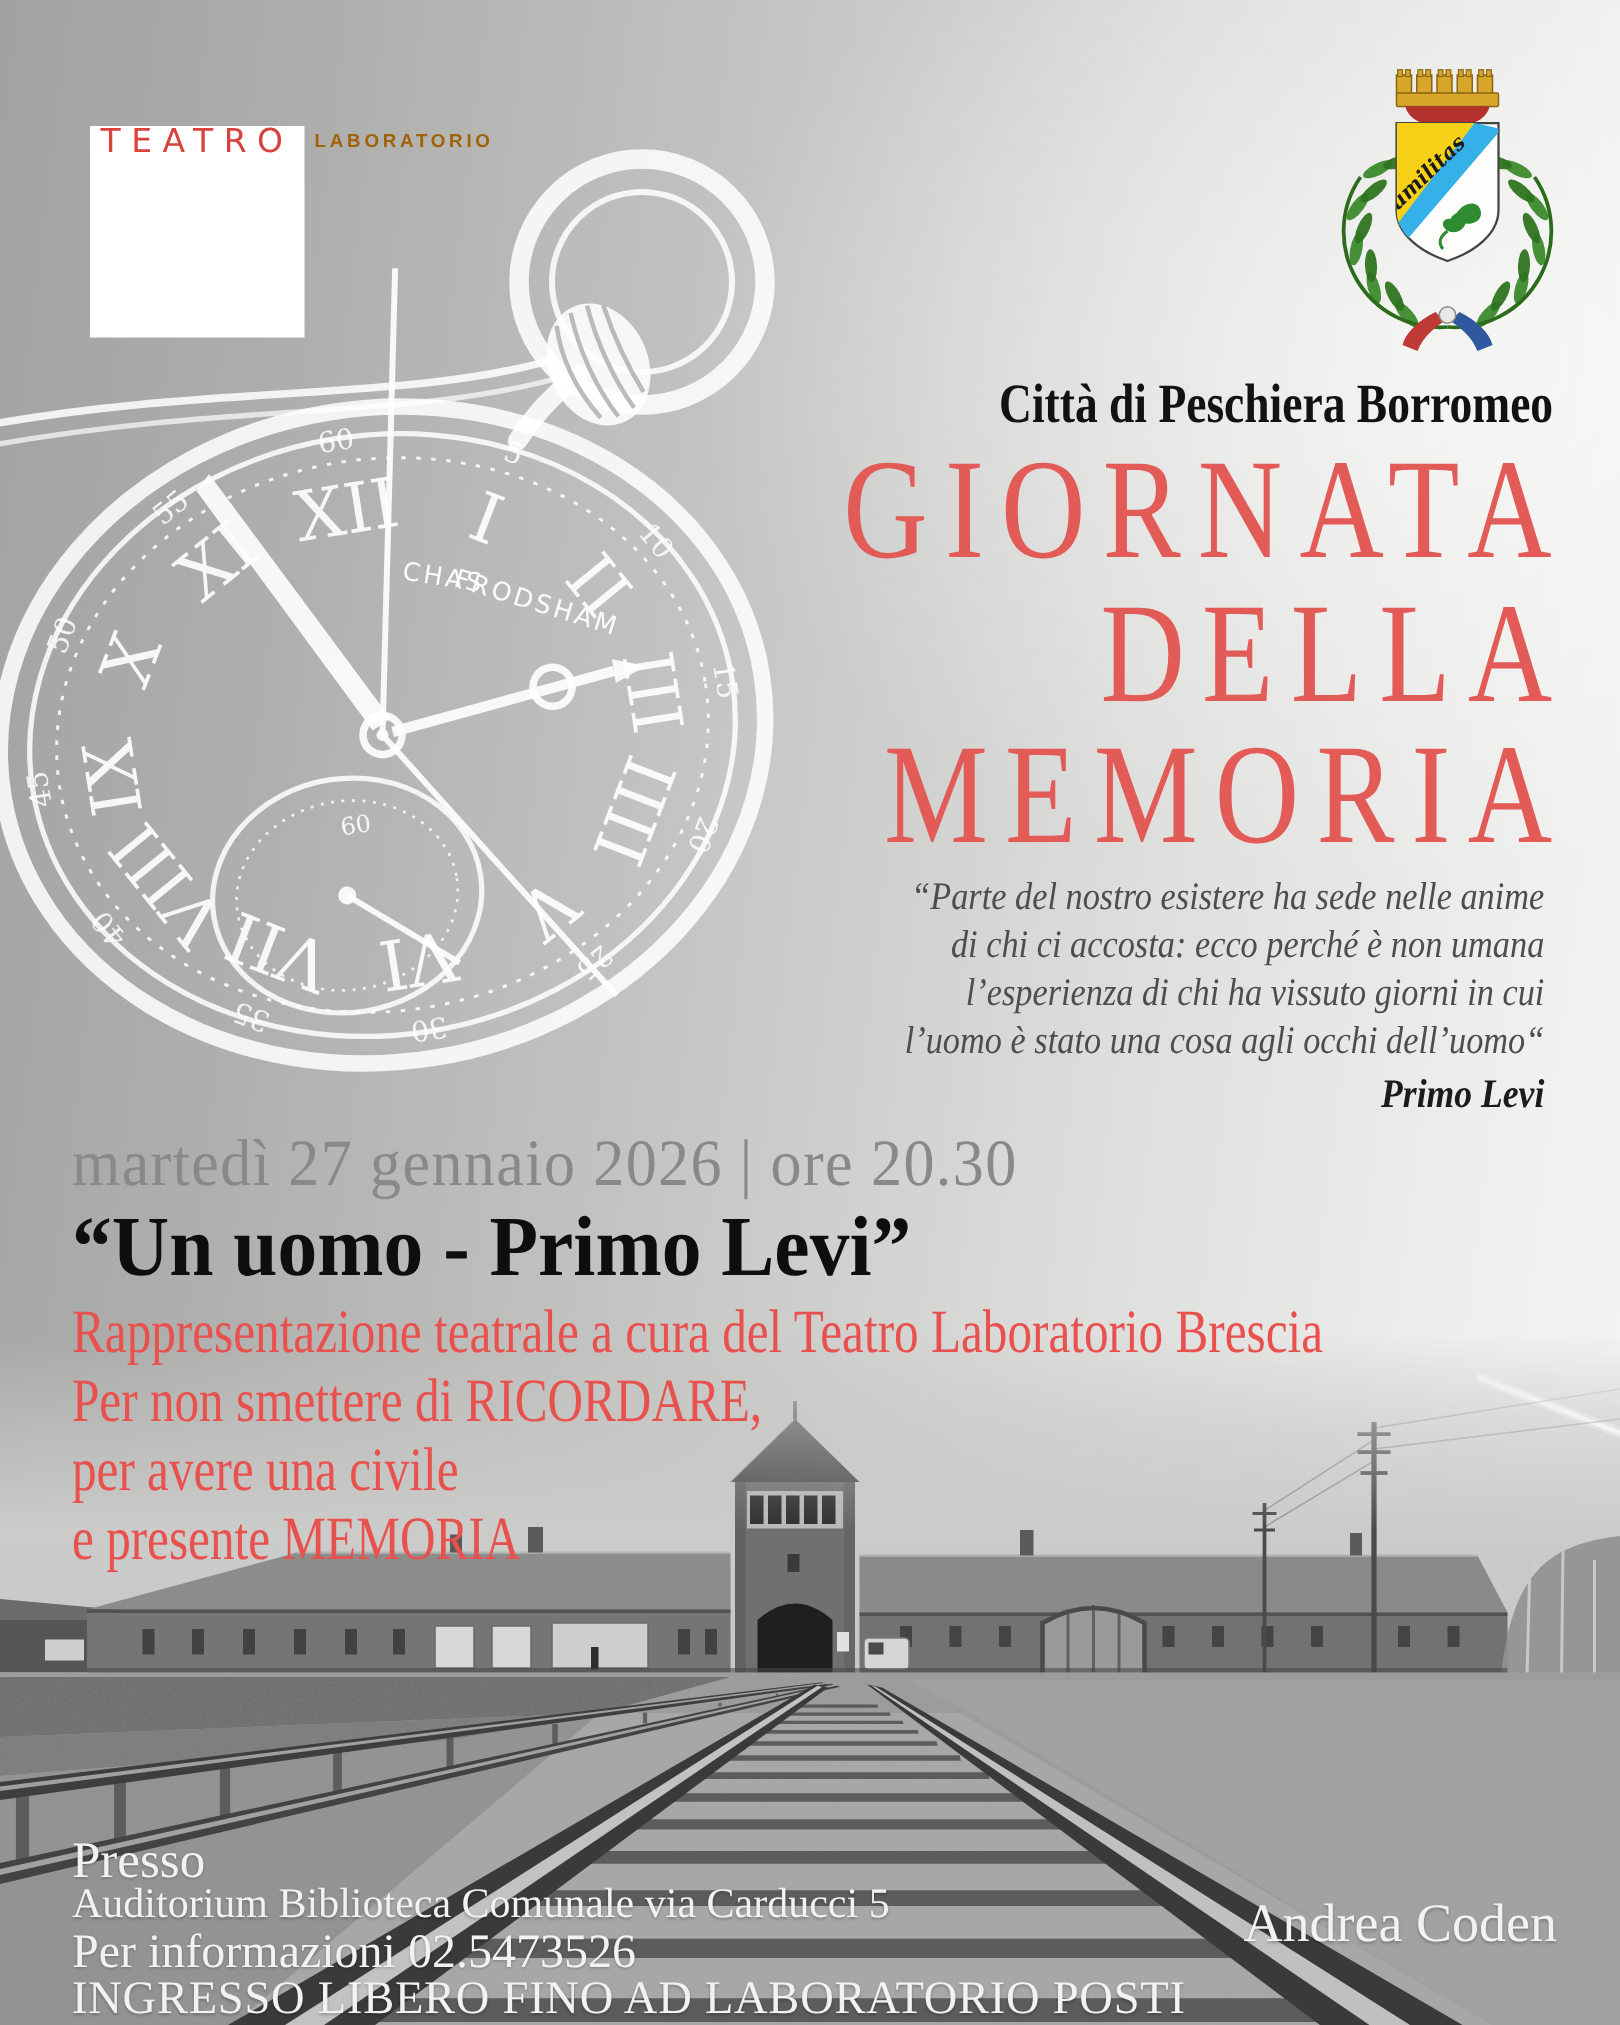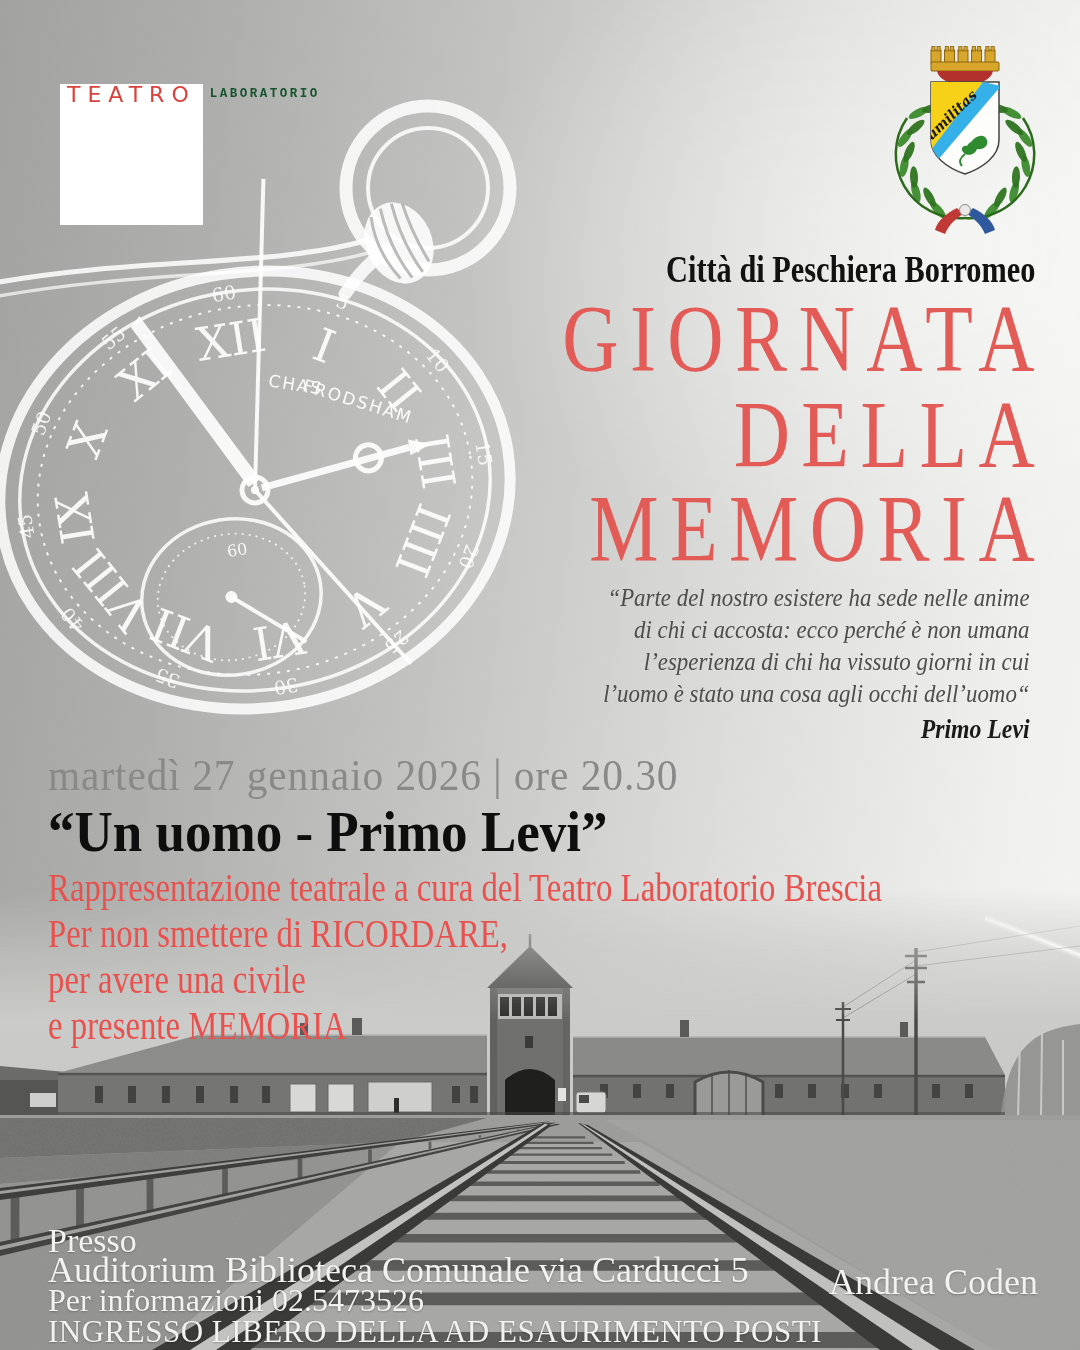--- a/index.html
+++ b/index.html
@@ -19,21 +19,21 @@
     -webkit-mask-image:linear-gradient(to bottom, rgba(0,0,0,0) 0px, rgba(0,0,0,.55) 60px, #000 130px);
     mask-image:linear-gradient(to bottom, rgba(0,0,0,0) 0px, rgba(0,0,0,.55) 60px, #000 130px);
   }
   
   .logo-card{
     left:60px;top:72px;width:143px;height:141px;background:#ffffff;z-index:3;
     display:flex;flex-direction:row;align-items:flex-start;justify-content:flex-start;margin-top:12px;
   }
   .logo-feather{width:96px;height:78px;margin-top:8px;}
   .logo-line1{font-family:"DejaVu Sans",sans-serif;font-size:22px;letter-spacing:7px;color:#d9423c;line-height:1;margin-left:7px;}
-  .logo-line2{font-family:Liberation Mono, monospace;font-size:12.5px;font-weight:bold;letter-spacing:2.5px;color:#14532d;line-height:1;margin-top:4px;margin-left:2px;padding-left:12px;}
+  .logo-line2{font-family:Liberation Sans, sans-serif;font-size:12.5px;font-weight:bold;letter-spacing:2.5px;color:#a16207;line-height:1;margin-top:4px;margin-left:2px;padding-left:12px;}
   
   .crest{left:885px;top:42px;width:172px;height:196px;z-index:3;}
   
   .city-label{right:45px;top:248px;z-index:4;font-weight:bold;font-size:37px;color:#121212;
     transform:scaleX(.82);transform-origin:right top;white-space:nowrap;}
   .title-line{right:34px;z-index:4;font-size:95px;line-height:1;color:#e25b57;letter-spacing:14px;
     transform:scaleX(.82);transform-origin:right top;white-space:nowrap;}
   #title-1{top:292px;} #title-2{top:388px;} #title-3{top:482px;}
   
   .quote{right:50px;top:582px;z-index:4;text-align:right;font-style:italic;font-size:26px;line-height:32px;
@@ -42,21 +42,21 @@
   
   .datetime{left:48px;top:750px;z-index:4;font-size:44px;color:#898989;letter-spacing:1px;
     transform:scaleX(.94);transform-origin:left top;white-space:nowrap;}
   .show-title{left:48px;top:799px;z-index:4;font-weight:bold;font-size:57px;color:#0e0e0e;
     transform:scaleX(.93);transform-origin:left top;white-space:nowrap;}
   .description{left:48px;top:864px;z-index:4;font-size:41px;line-height:46px;color:#e8514d;
     transform:scaleX(.8);transform-origin:left top;white-space:nowrap;}
   
   .venue{left:48px;top:1226px;z-index:4;color:#f2f2f0;text-shadow:0 1px 2px rgba(0,0,0,.25);white-space:nowrap;}
   .venue-l1{font-size:34px;line-height:29px;}
-  .venue-l2{font-size:36px;line-height:30px;}
+  .venue-l2{font-size:28px;line-height:30px;}
   .venue-l3{font-size:32px;line-height:30px;}
   .venue-l4{font-size:31px;line-height:33px;letter-spacing:.5px;}
   .signature{right:42px;top:1266px;z-index:4;color:#f2f2f0;text-align:center;text-shadow:0 1px 2px rgba(0,0,0,.25);}
   .signature-role{font-size:31px;line-height:34px;letter-spacing:1px;}
   .signature-name{font-size:36px;line-height:32px;}
 </style>
 </head>
 <body>
 
 <div class="poster">
@@ -408,20 +408,20 @@
     <div>Rappresentazione teatrale a cura del Teatro Laboratorio Brescia</div>
     <div>Per non smettere di RICORDARE,</div>
     <div>per avere una civile</div>
     <div>e presente MEMORIA</div>
   </div>
 
   <div class="venue abs">
     <div class="venue-l1">Presso</div>
     <div class="venue-l2">Auditorium Biblioteca Comunale via Carducci 5</div>
     <div class="venue-l3">Per informazioni 02.5473526</div>
-    <div class="venue-l4">INGRESSO LIBERO DELLA AD ESAURIMENTO POSTI</div>
+    <div class="venue-l4">INGRESSO LIBERO FINO AD LABORATORIO POSTI</div>
   </div>
 
   <div class="signature abs">
     <div class="signature-name">Andrea Coden</div>
   </div>
 
 </div>
 
 </body></html>

